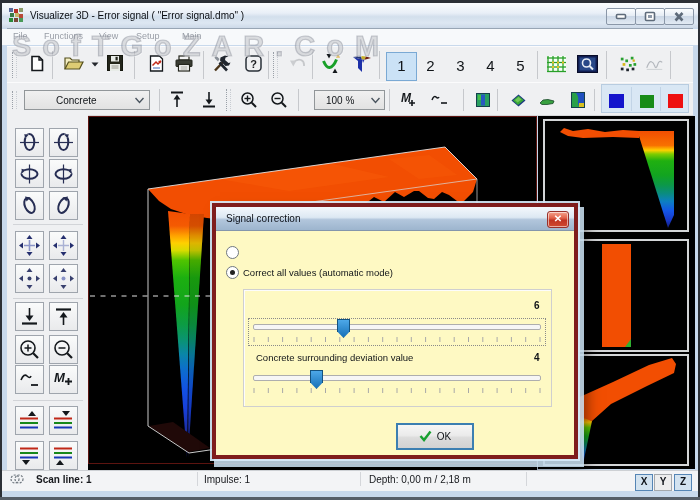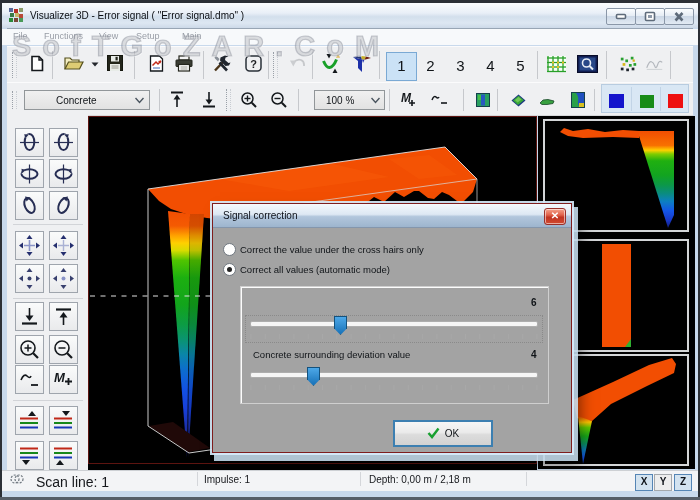--- a/index.html
+++ b/index.html
@@ -44,42 +44,42 @@
   
   #statusbar{left:2px;top:470px;width:696px;height:21px;background:#f3f4f6;border-top:1px solid #cdd0d4;font-size:11px;color:#16181c;}
   .stsep{top:472px;width:1px;height:14px;background:#d4d6da;position:absolute;}
   .xyz{top:473.5px;width:16px;height:15px;border:1px solid #5585b5;font-size:10px;font-weight:bold;color:#10141a;text-align:center;line-height:14px;position:absolute;}
   #bottomstrip{left:2px;top:491px;width:696px;height:6px;background:#c8d9ec;}
   
   #watermark{left:12px;top:30px;font-size:29px;font-weight:bold;letter-spacing:11px;
     color:rgba(132,136,146,0.28);-webkit-text-stroke:1.2px rgba(140,145,155,0.45);
     text-shadow:1px 1px 0 rgba(255,255,255,0.5);white-space:nowrap;}
   
-  #dialog{left:212px;top:203px;width:358px;height:248px;background:#a3a3a3;
-    border:1px solid #7f1d1d;box-shadow:0 0 0 2px rgba(214,234,250,.92),4px 6px 0 2px rgba(206,229,247,.85),8px 10px 14px rgba(0,0,0,.5);}
+  #dialog{left:212px;top:203px;width:358px;height:248px;background:#fef9c3;
+    border:4px solid #7f1d1d;box-shadow:0 0 0 2px rgba(214,234,250,.92),4px 6px 0 2px rgba(206,229,247,.85),8px 10px 14px rgba(0,0,0,.5);}
   #dlg-title{left:0;top:0;width:100%;height:24px;
     background:linear-gradient(#f4f8fc 0%,#dde8f3 45%,#b2c6dc 55%,#9db5ce 100%);
     border-bottom:1px solid #8496ac;box-sizing:border-box;}
   #dlg-title span{position:absolute;left:10px;top:6px;font-size:10px;color:#0c1018;}
   #dlg-close{left:331px;top:4px;width:20px;height:15px;border:1px solid #99302a;border-radius:3px;
     background:linear-gradient(#f4a38d 0%,#e2624a 40%,#c03422 55%,#d14a30 100%);
     box-shadow:inset 0 0 0 1px rgba(255,255,255,.55);
     color:#fff;font-size:10px;font-weight:bold;text-align:center;line-height:14px;}
   .radio{width:11px;height:11px;border-radius:50%;border:1px solid #707880;background:#fff;}
   .rtext{font-size:9.5px;color:#101418;white-space:nowrap;padding-top:1px;}
   #groupbox{left:27px;top:82px;width:307px;height:116px;border:1px solid #cfcfcf;box-shadow:inset 1px 1px 0 #fcfcfc;}
   .slabel{font-size:9.5px;color:#101418;white-space:nowrap;}
   .sval{font-size:10px;font-weight:bold;color:#101418;}
   .focusrect{border:1px dotted #8a8a8a;}
   .track{height:4px;background:#f6f6f6;border:1px solid #aeaeae;border-radius:2px;}
   .thumb{width:11px;height:17px;background:linear-gradient(#4da8e8,#1872b8);border:1px solid #14527e;
     clip-path:polygon(0 0,100% 0,100% 65%,50% 100%,0 65%);}
   .btn{height:27px;background:linear-gradient(#f6f6f6 0%,#ebebeb 45%,#dcdcdc 55%,#d2d2d2 100%);
     border:1px solid #8e9094;font-size:10px;color:#101418;text-align:center;line-height:25px;box-sizing:border-box;}
-  #okbtn{left:180px;top:216px;width:100px;border:2px solid #3c7fb1;line-height:23px;}
+  #okbtn{left:180px;top:216px;width:78px;border:2px solid #3c7fb1;line-height:23px;}
   #cancelbtn{left:266px;top:216px;width:88px;}
 </style>
 </head>
 <body>
 
 <div class="abs" id="frame-top"></div>
 <div class="abs" id="titlebar"></div>
 <svg class="abs" id="title-ico" viewBox="0 0 15 15">
   <rect x="0" y="0" width="4" height="4" fill="#5a6a9a"></rect>
   <rect x="5" y="1" width="4" height="4" fill="#b83028"></rect>
@@ -531,21 +531,20 @@
   <polygon points="35,62 49,67 40,110" fill="url(#pvG3)"></polygon>
 </svg>
 </div>
 
 <div class="abs" id="dialog">
   <div class="abs" id="dlg-title">
       <span>Signal correction</span>
     </div>
   <div class="abs" id="dlg-close">✕</div>
   <div class="abs radio" style="left:10px;top:39px;"></div>
-  <div class="abs rtext" style="left:27px;top:39px;">Correct the value under the cross hairs only</div>
   <div class="abs radio" style="left:10px;top:59px;">
       <div style="position:absolute;left:3px;top:3px;width:5px;height:5px;border-radius:50%;background:#222;"></div>
     </div>
   <div class="abs rtext" style="left:27px;top:59px;">Correct all values (automatic mode)</div>
   <div class="abs" id="groupbox"></div>
   <div class="abs sval" style="left:318px;top:93px;">6</div>
   <div class="abs focusrect" style="left:32px;top:111px;width:296px;height:26px;"></div>
   <div class="abs track" style="left:37px;top:117px;width:286px;"></div>
   <div class="abs thumb" style="left:121px;top:112px;"></div>
   <svg class="abs" style="left:37px;top:130px;" width="288" height="6" viewBox="0 0 288 6">
@@ -607,21 +606,21 @@
       </svg>OK</div>
 </div>
 
 <div class="abs" id="watermark">SofTGoZAR.CoM</div>
 
 <div class="abs" id="statusbar"></div>
 <svg class="abs" style="left:10px;top:473px;" width="14" height="12" viewBox="0 0 14 12">
   <circle cx="5" cy="6" r="4" fill="none" stroke="#707880" stroke-width="1.2" stroke-dasharray="2,1.4"></circle>
   <circle cx="9" cy="6" r="4" fill="none" stroke="#707880" stroke-width="1.2" stroke-dasharray="2,1.4"></circle>
 </svg>
-<div class="abs" style="left:36px;top:474px;font-size:14px;color:#16181c;">Scan line: 1</div>
+<div class="abs" style="left:36px;top:474px;font-size:10px;color:#16181c;font-weight:bold;">Scan line: 1</div>
 <div class="stsep" style="left:197px;"></div>
 <div class="abs" style="left:204px;top:474px;font-size:10px;color:#16181c;">Impulse: 1</div>
 <div class="stsep" style="left:360px;"></div>
 <div class="abs" style="left:369px;top:474px;font-size:10px;color:#16181c;">Depth: 0,00 m / 2,18 m</div>
 <div class="stsep" style="left:526px;"></div>
 <div class="xyz" style="left:635px;background:#d3e3f0;">X</div>
 <div class="xyz" style="left:654px;border-color:#a4a8ac;background:#ededed;">Y</div>
 <div class="xyz" style="left:674px;background:#d3e3f0;">Z</div>
 <div class="abs" id="bottomstrip"></div>
 <div class="abs" id="frame-bottom"></div>

